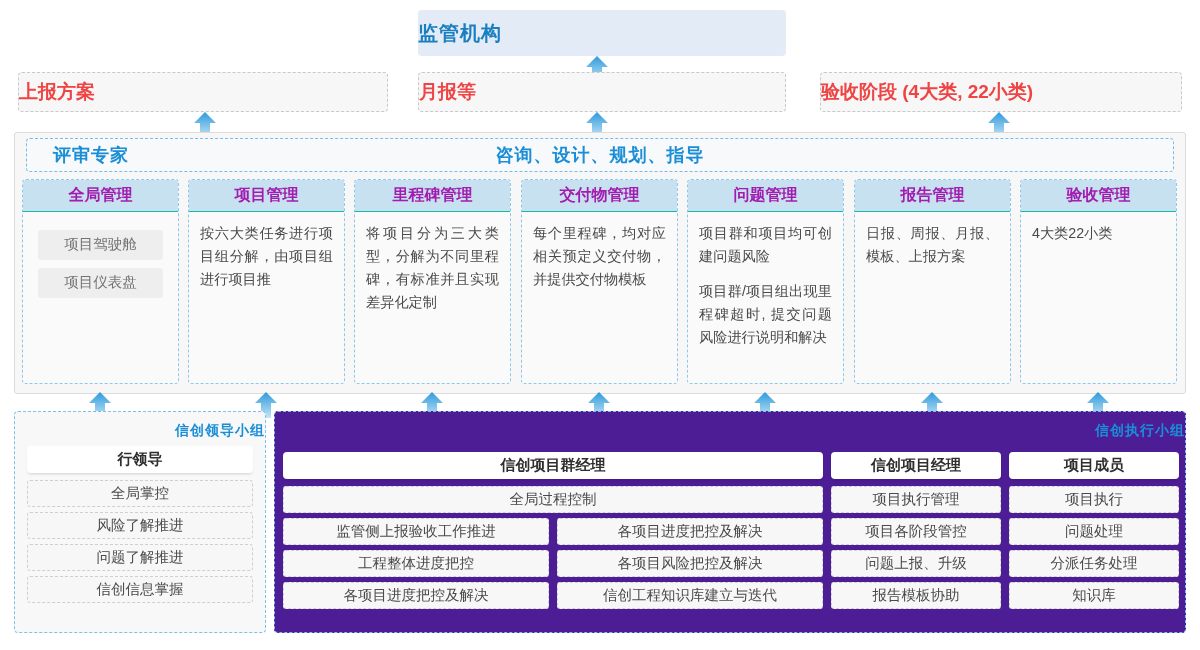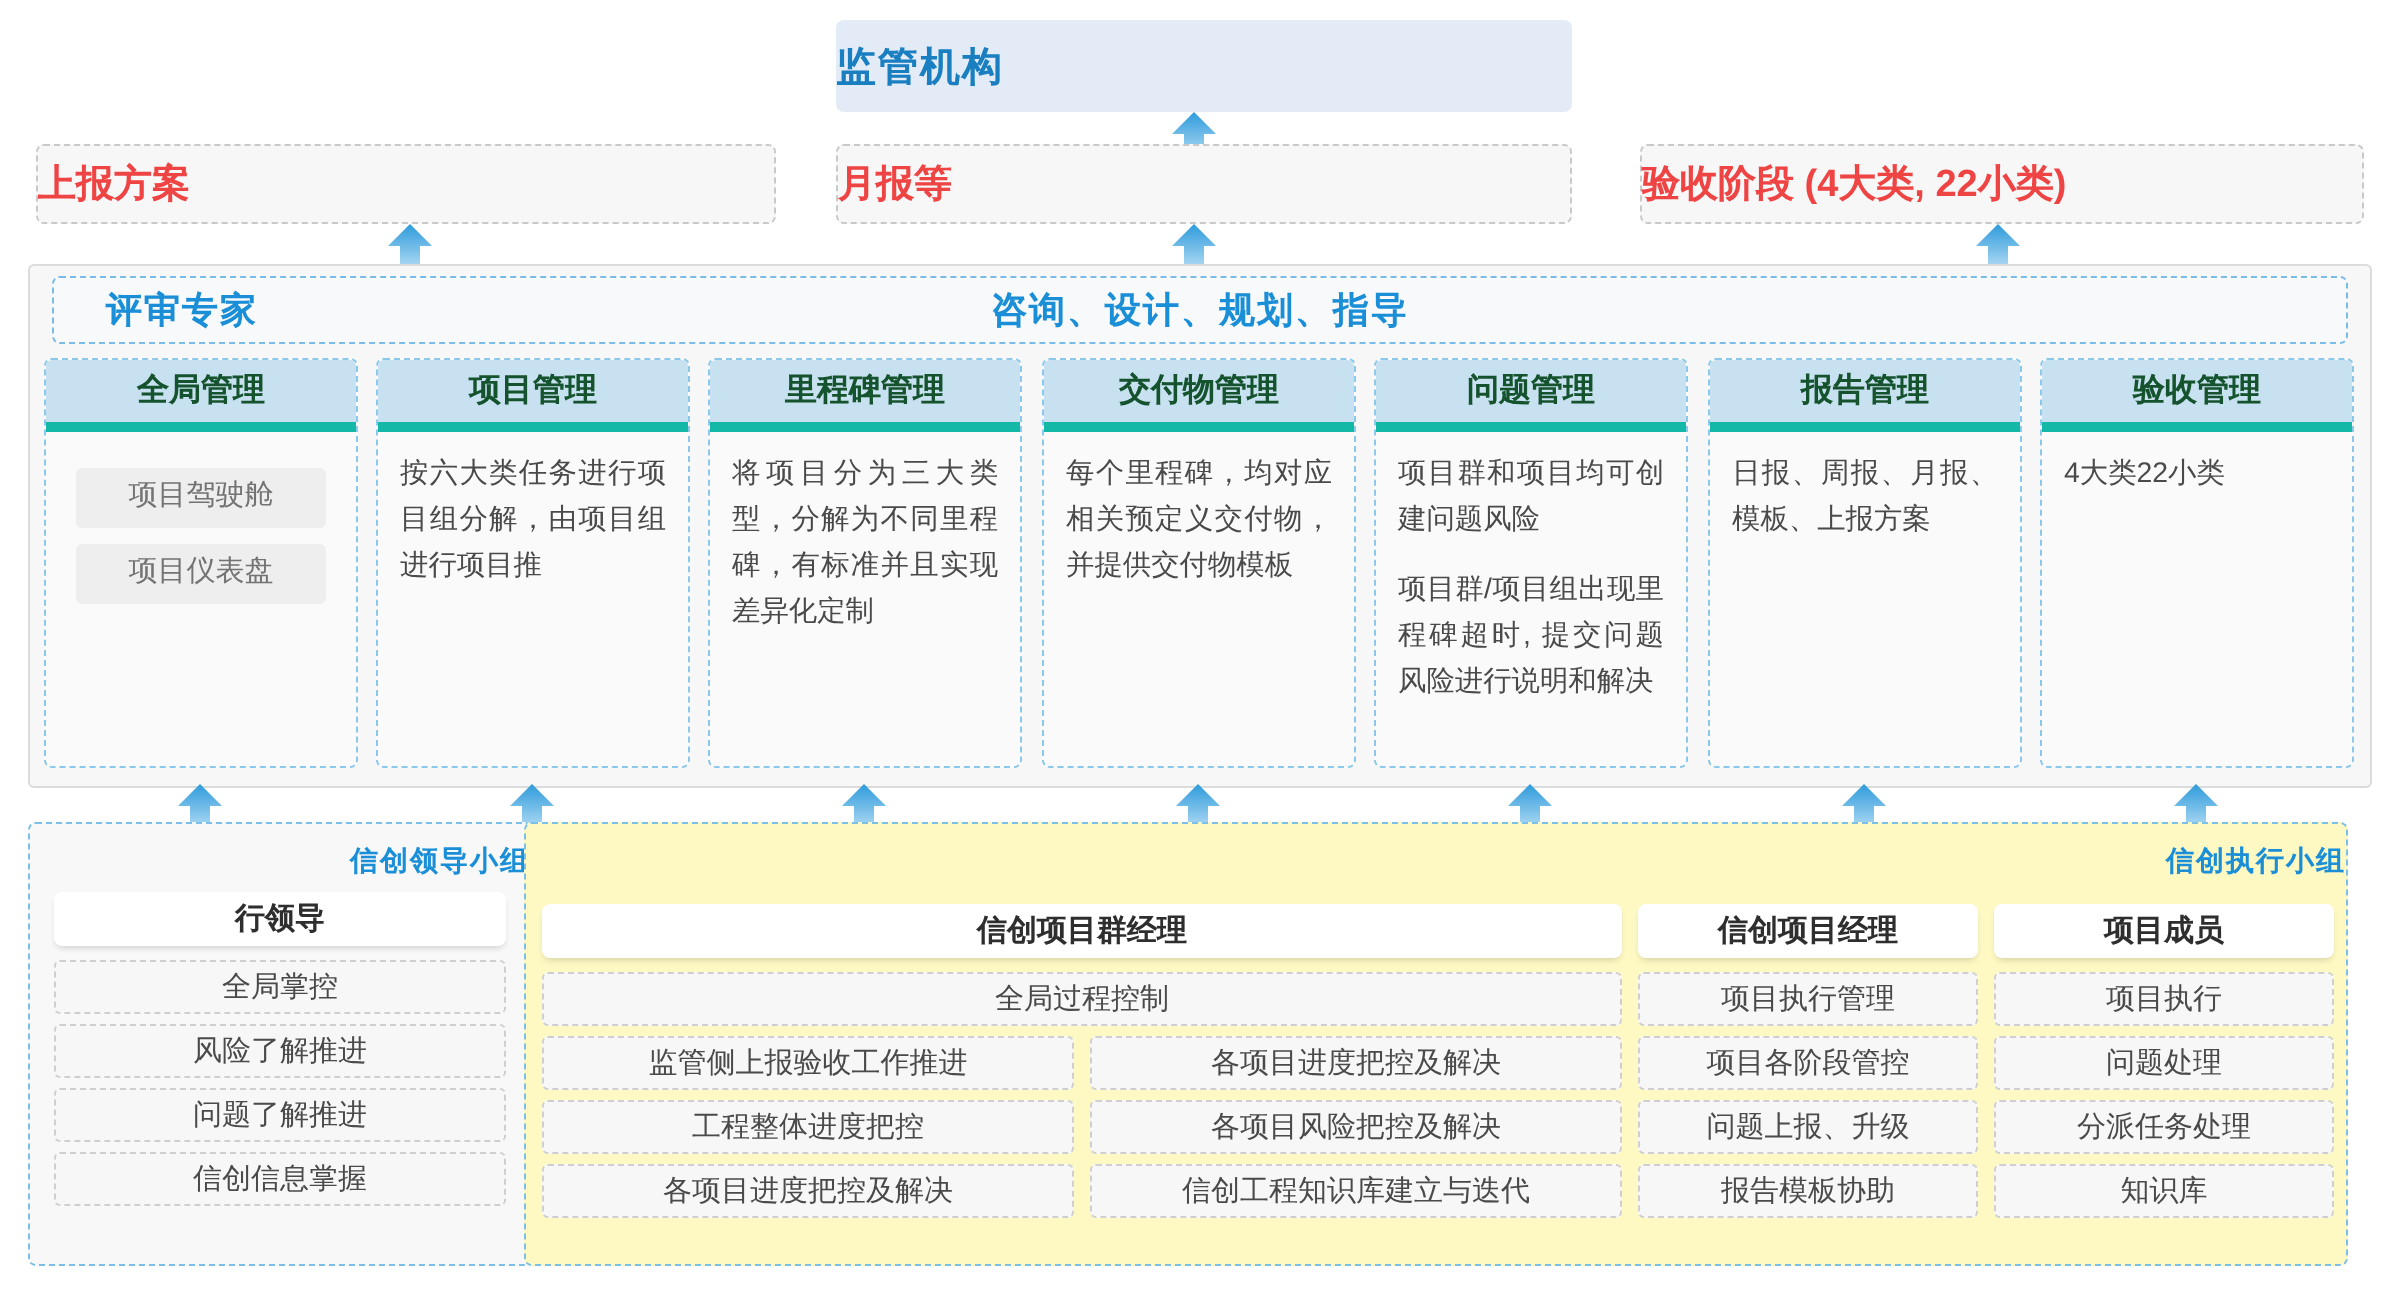--- a/index.html
+++ b/index.html
@@ -81,24 +81,24 @@
   .mgmt-col {
     top: 179px; height: 205px;
     border: 1px dashed #8cc8ea;
     border-radius: 4px;
     background: #fafafa;
     overflow: hidden;
   }
   .mgmt-col .col-head {
     height: 31px;
     background: #c8e1f1;
-    color: #14532d;
+    color: #a21caf;
     font-size: 16px; font-weight: bold;
     display: flex; align-items: center; justify-content: center;
-    border-bottom: 5px solid #14b8a6;
+    border-bottom: 1px solid #14b8a6;
   }
   .mgmt-col .col-body {
     padding: 10px 11px 0 11px;
     font-size: 14.2px;
     line-height: 1.62;
     color: #4a4a4a;
     text-align: justify;
     text-align-last: left;
   }
   .mgmt-col .col-body p { margin: 0 0 12px 0; }
@@ -113,24 +113,24 @@
   }
 
   
   #lead-group {
     left: 14px; top: 411px; width: 252px; height: 222px;
     border: 1px dashed #7cc0ea;
     border-radius: 4px;
     background: #f8f8f8;
   }
   #exec-group {
-    left: 262px; top: 411px; width: 912px; height: 222px;
+    left: 274px; top: 411px; width: 912px; height: 222px;
     border: 1px dashed #7cc0ea;
     border-radius: 4px;
-    background: #fef9c3;
+    background: #4c1d95;
   }
   .group-title {
     color: #1a8ed6;
     font-size: 14px;
     font-weight: bold;
     letter-spacing: 1px;
     text-align: right;
   }
   .role-head {
     height: 27px;

